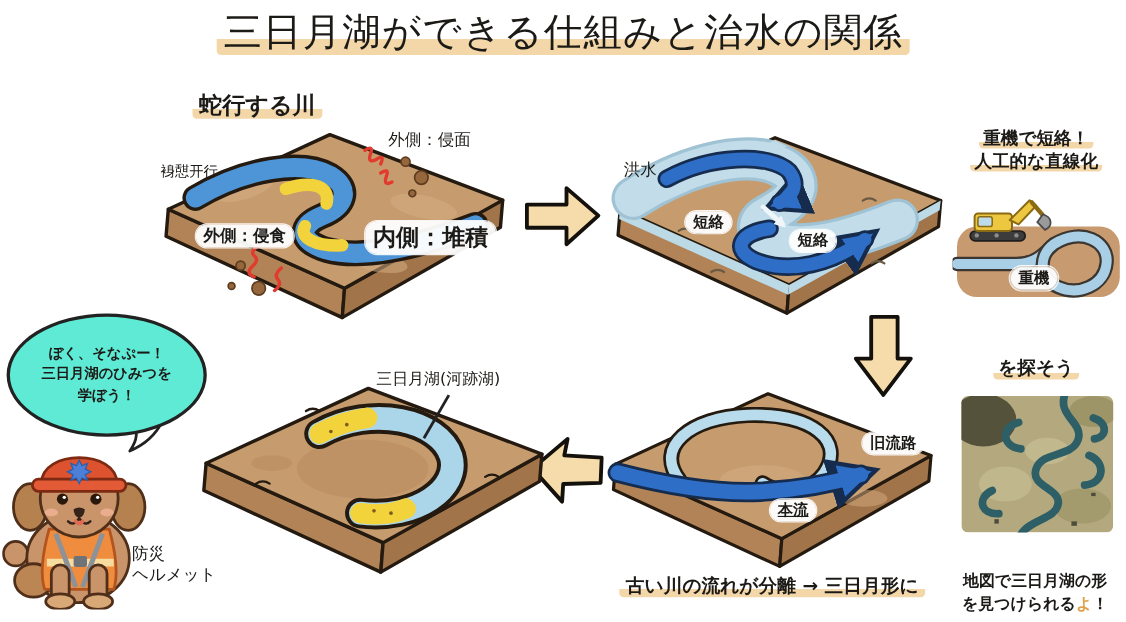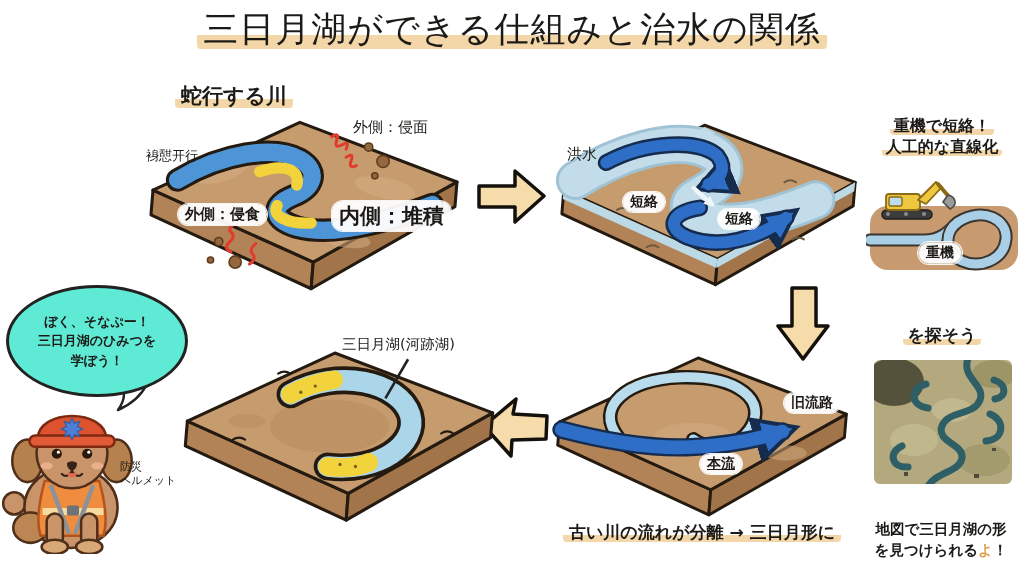--- a/index.html
+++ b/index.html
@@ -298,18 +298,18 @@
       <path d="M 69,78 Q 64,86 59,81 M 69,78 Q 74,86 79,81" stroke="#35231a" stroke-width="2.2" fill="none" stroke-linecap="round"></path>
       <path d="M 66,81 Q 69,85 72,81" stroke="#e06a52" stroke-width="3.5" fill="none" stroke-linecap="round"></path>
     </g>
     <g stroke="#7e2a12" stroke-width="2.5" stroke-linejoin="round">
       <path d="M 35,47 C 35,16 103,16 103,47 Z" fill="#dd5330"></path>
       <rect x="27" y="43" width="84" height="11" rx="5.5" fill="#e25a36"></rect>
     </g>
     <path d="M 69,26 l 2.5,5 5,-2 -2,5 5,2.5 -5,2.5 2,5 -5,-2 -2.5,5 -2.5,-5 -5,2 2,-5 -5,-2.5 5,-2.5 -2,-5 5,2 Z" fill="#4d7fd6" stroke="#2f5ea8" stroke-width="1.2"></path>
   </svg>
 
-  <div class="abs plain-label" style="left:120px;top:460px;font-size:11px;line-height:1.25;">
+  <div class="abs plain-label" style="left:120px;top:494px;font-size:15px;line-height:1.25;">
     <span>防災</span><br>
     <span>ヘルメット</span>
   </div>
 
 </div>
 
 </body></html>

